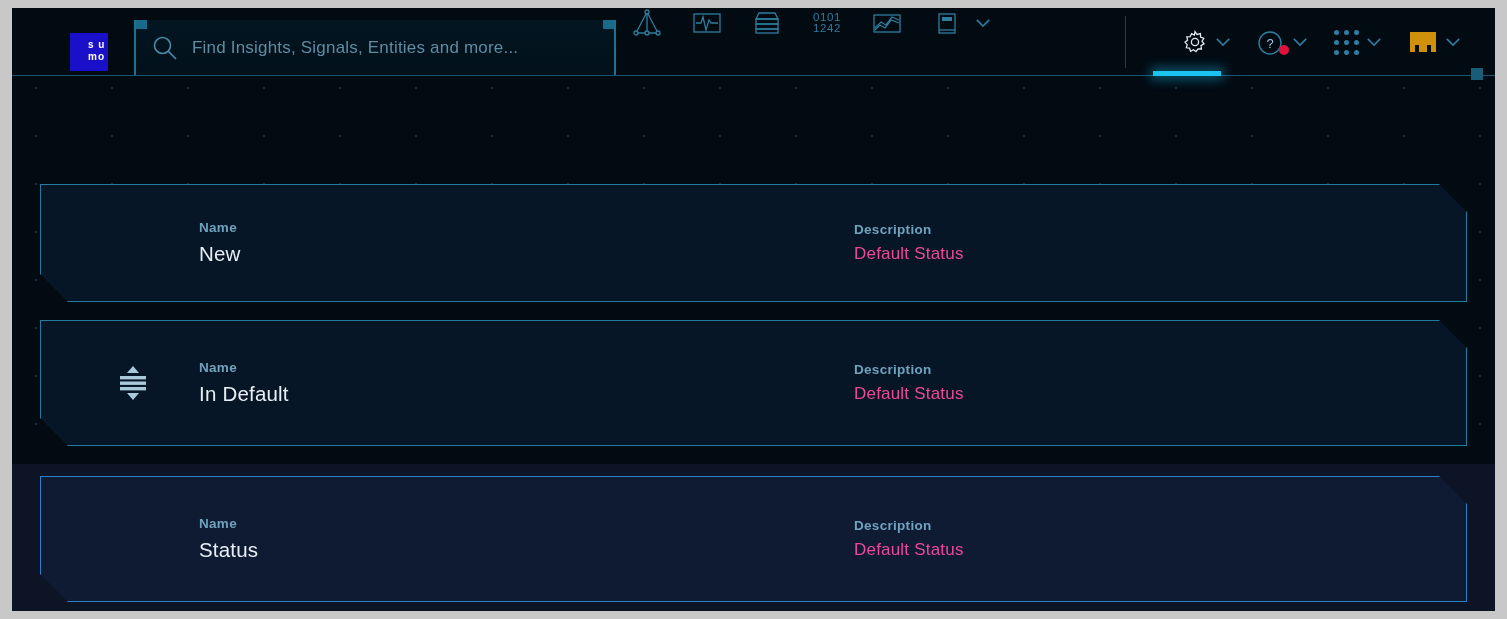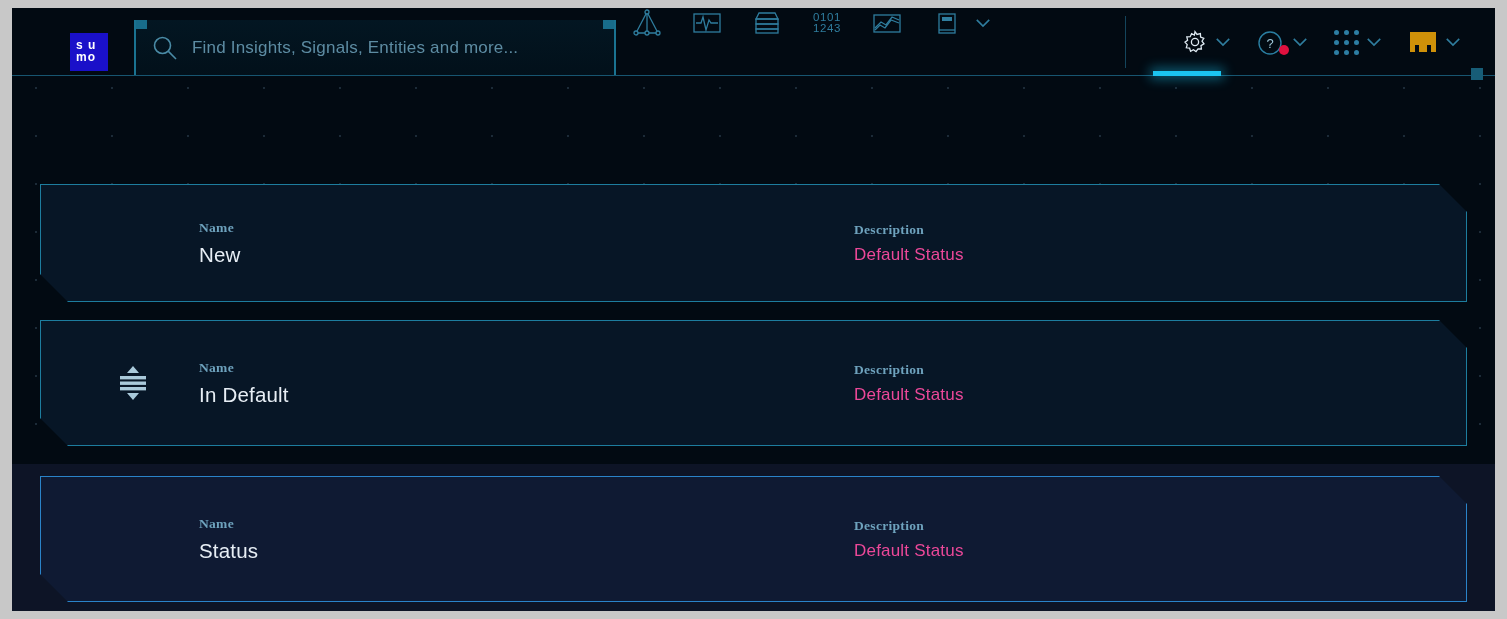--- a/index.html
+++ b/index.html
@@ -41,24 +41,24 @@
   .nav-sq-right {
     position: absolute; right: 12px; top: 60px; width: 12px; height: 12px;
     background: #175d77;
   }
 
   .logo {
     position: absolute; left: 58px; top: 25px;
     width: 38px; height: 38px;
     background: #1a10c9;
     color: #ffffff;
-    font-size: 12px; font-weight: bold;
+    font-size: 10px; font-weight: bold;
     line-height: 12px;
     letter-spacing: 1px;
-    padding: 6px 0 0 6px;
+    padding: 6px 0 0 18px;
     font-family: "Liberation Sans", sans-serif;
   }
 
   
   .searchwrap {
     position: absolute; left: 122px; top: 12px;
     width: 482px; height: 56px;
     border-left: 2px solid #1a7391;
     border-right: 2px solid #1a7391;
     background: linear-gradient(180deg, #031622 0%, #02101a 100%);
@@ -191,21 +191,21 @@
   }
   .card.tall { height: 126px; }
 
   .dragzone { position: absolute; left: 62px; top: 0; height: 100%; width: 60px;
               display: flex; align-items: center; justify-content: center; }
   .drag-handle { width: 30px; height: 36px; cursor: grab; }
 
   .col { position: absolute; top: 0; height: 100%; display: flex; flex-direction: column; justify-content: center; }
   .col-name { left: 158px; }
   .col-desc { left: 813px; }
-  .fld-label { font-size: 13.5px; color: #6ea2bd; font-weight: bold; letter-spacing: .3px; margin-bottom: 7px; font-family: Liberation Serif, serif; }
+  .fld-label { font-size: 13.5px; color: #6ea2bd; font-weight: bold; letter-spacing: .3px; margin-bottom: 7px; }
   .fld-value { font-size: 20.5px; color: #e7eef5; font-weight: 400; letter-spacing: .2px; }
   .fld-value.small { font-size: 17px; color: #ec4899; }
 
   .gap { height: 18px; }
 </style>
 </head>
 <body>
 
 <div class="app">
   <div class="dots"></div>
@@ -252,21 +252,21 @@
           <path d="M3 9 L6 3 L22 3 L25 9 Z" fill="none" stroke="#2f7d9e" stroke-width="1.3"></path>
           <rect x="3" y="9" width="22" height="5" fill="none" stroke="#2f7d9e" stroke-width="1.3"></rect>
           <rect x="3" y="14" width="22" height="5" fill="none" stroke="#2f7d9e" stroke-width="1.3"></rect>
           <rect x="3" y="19" width="22" height="4" fill="none" stroke="#2f7d9e" stroke-width="1.3"></rect>
         </svg>
       </div>
 
       <div class="navicon">
         <div class="binary">
           <div>0101</div>
-          <div>1243</div>
+          <div>1242</div>
         </div>
       </div>
 
       <div class="navicon">
         <svg width="30" height="24" viewBox="0 0 30 24">
           <rect x="2" y="4" width="26" height="17" fill="none" stroke="#2f7d9e" stroke-width="1.3"></rect>
           <polyline points="3,17 9,11 14,14 20,6 27,9" fill="none" stroke="#2f7d9e" stroke-width="1.3"></polyline>
           <polyline points="3,19 8,14 13,17 19,9 27,12" fill="none" stroke="#2f7d9e" stroke-width="1.3"></polyline>
         </svg>
       </div>

